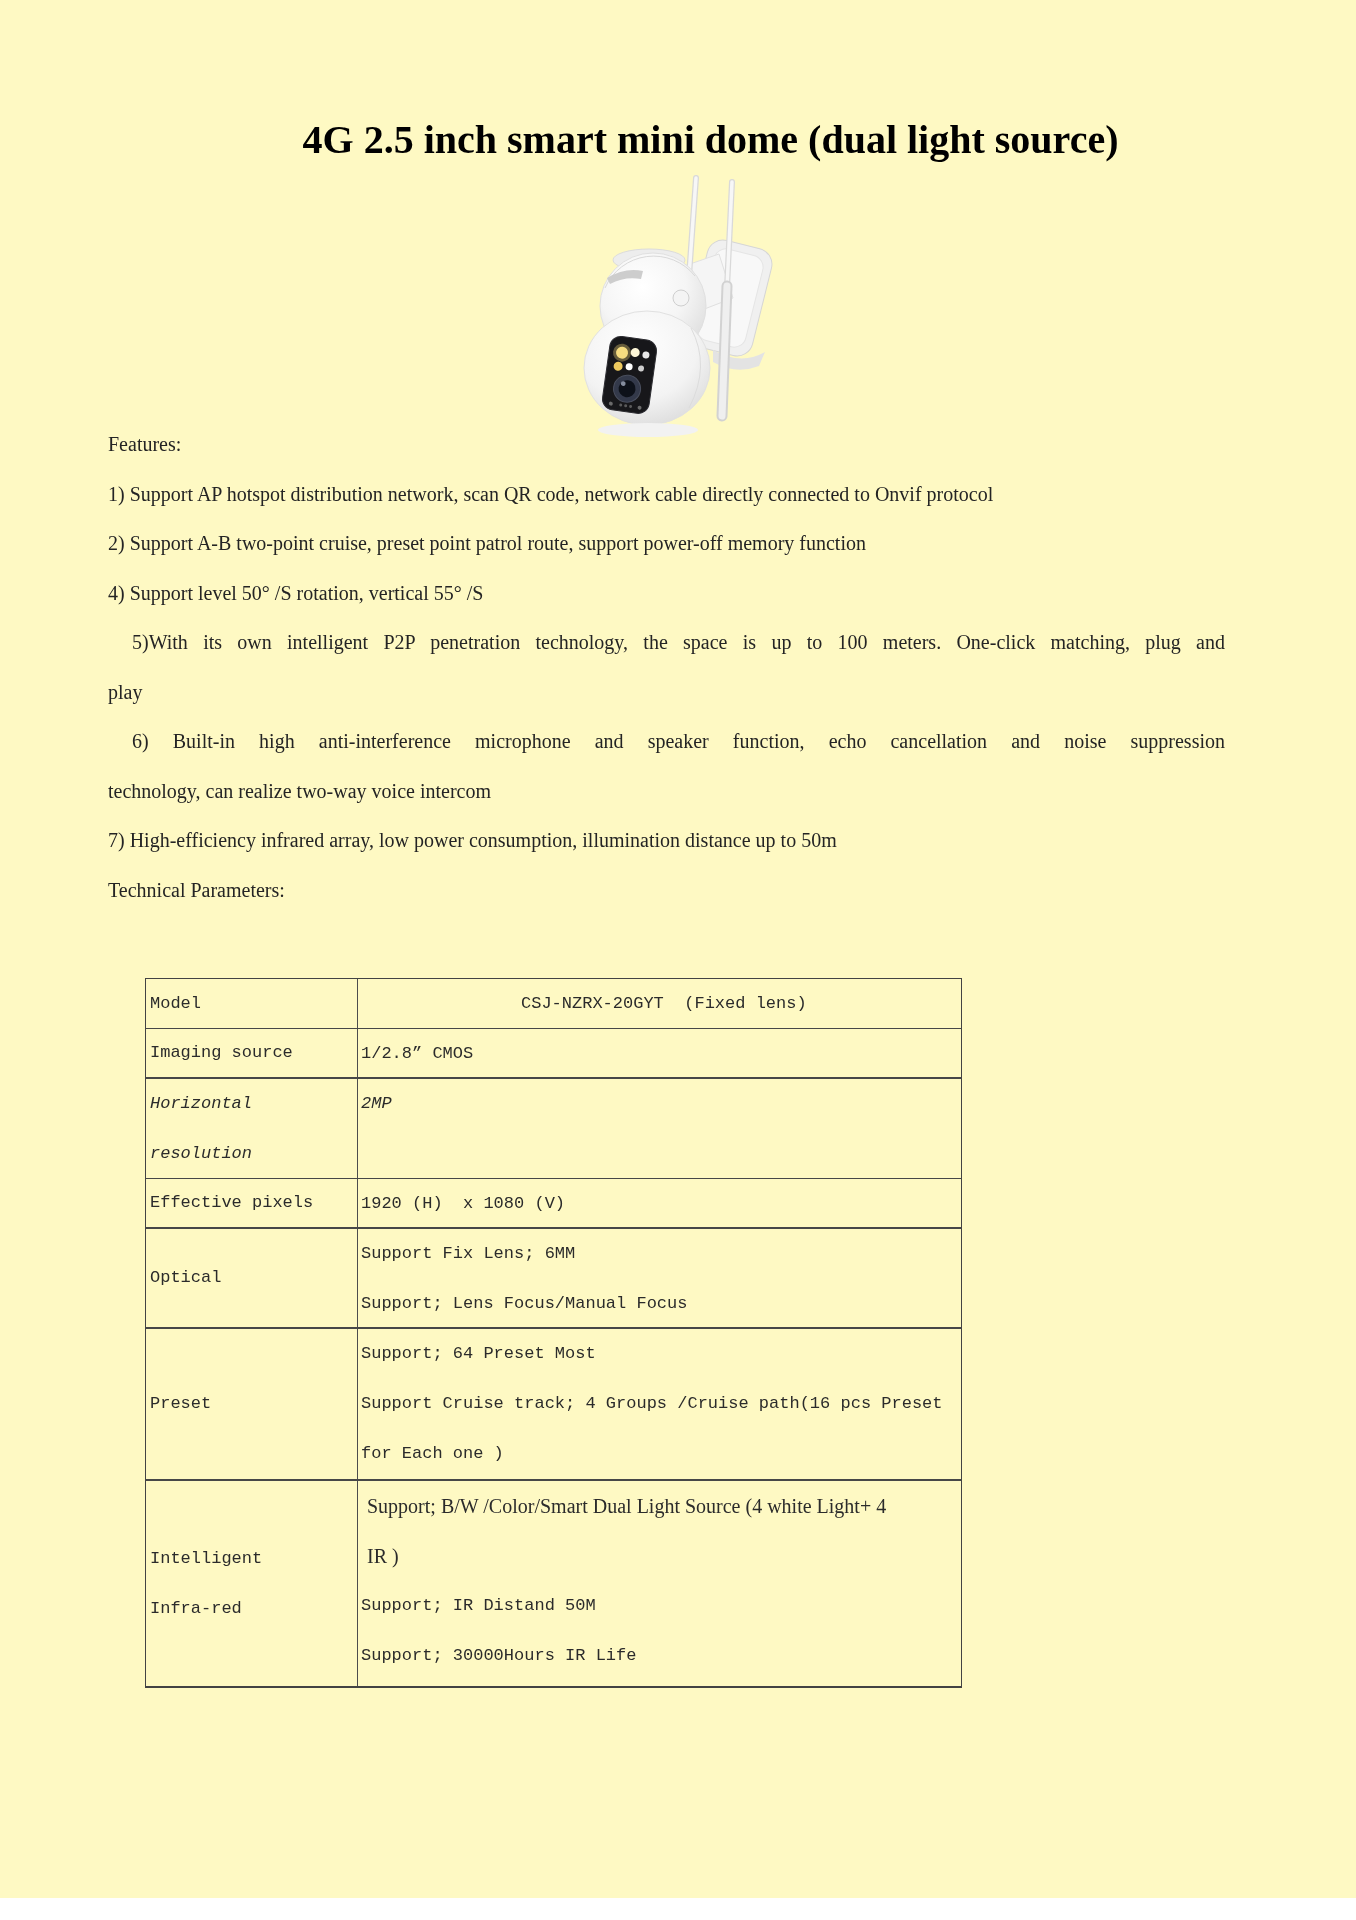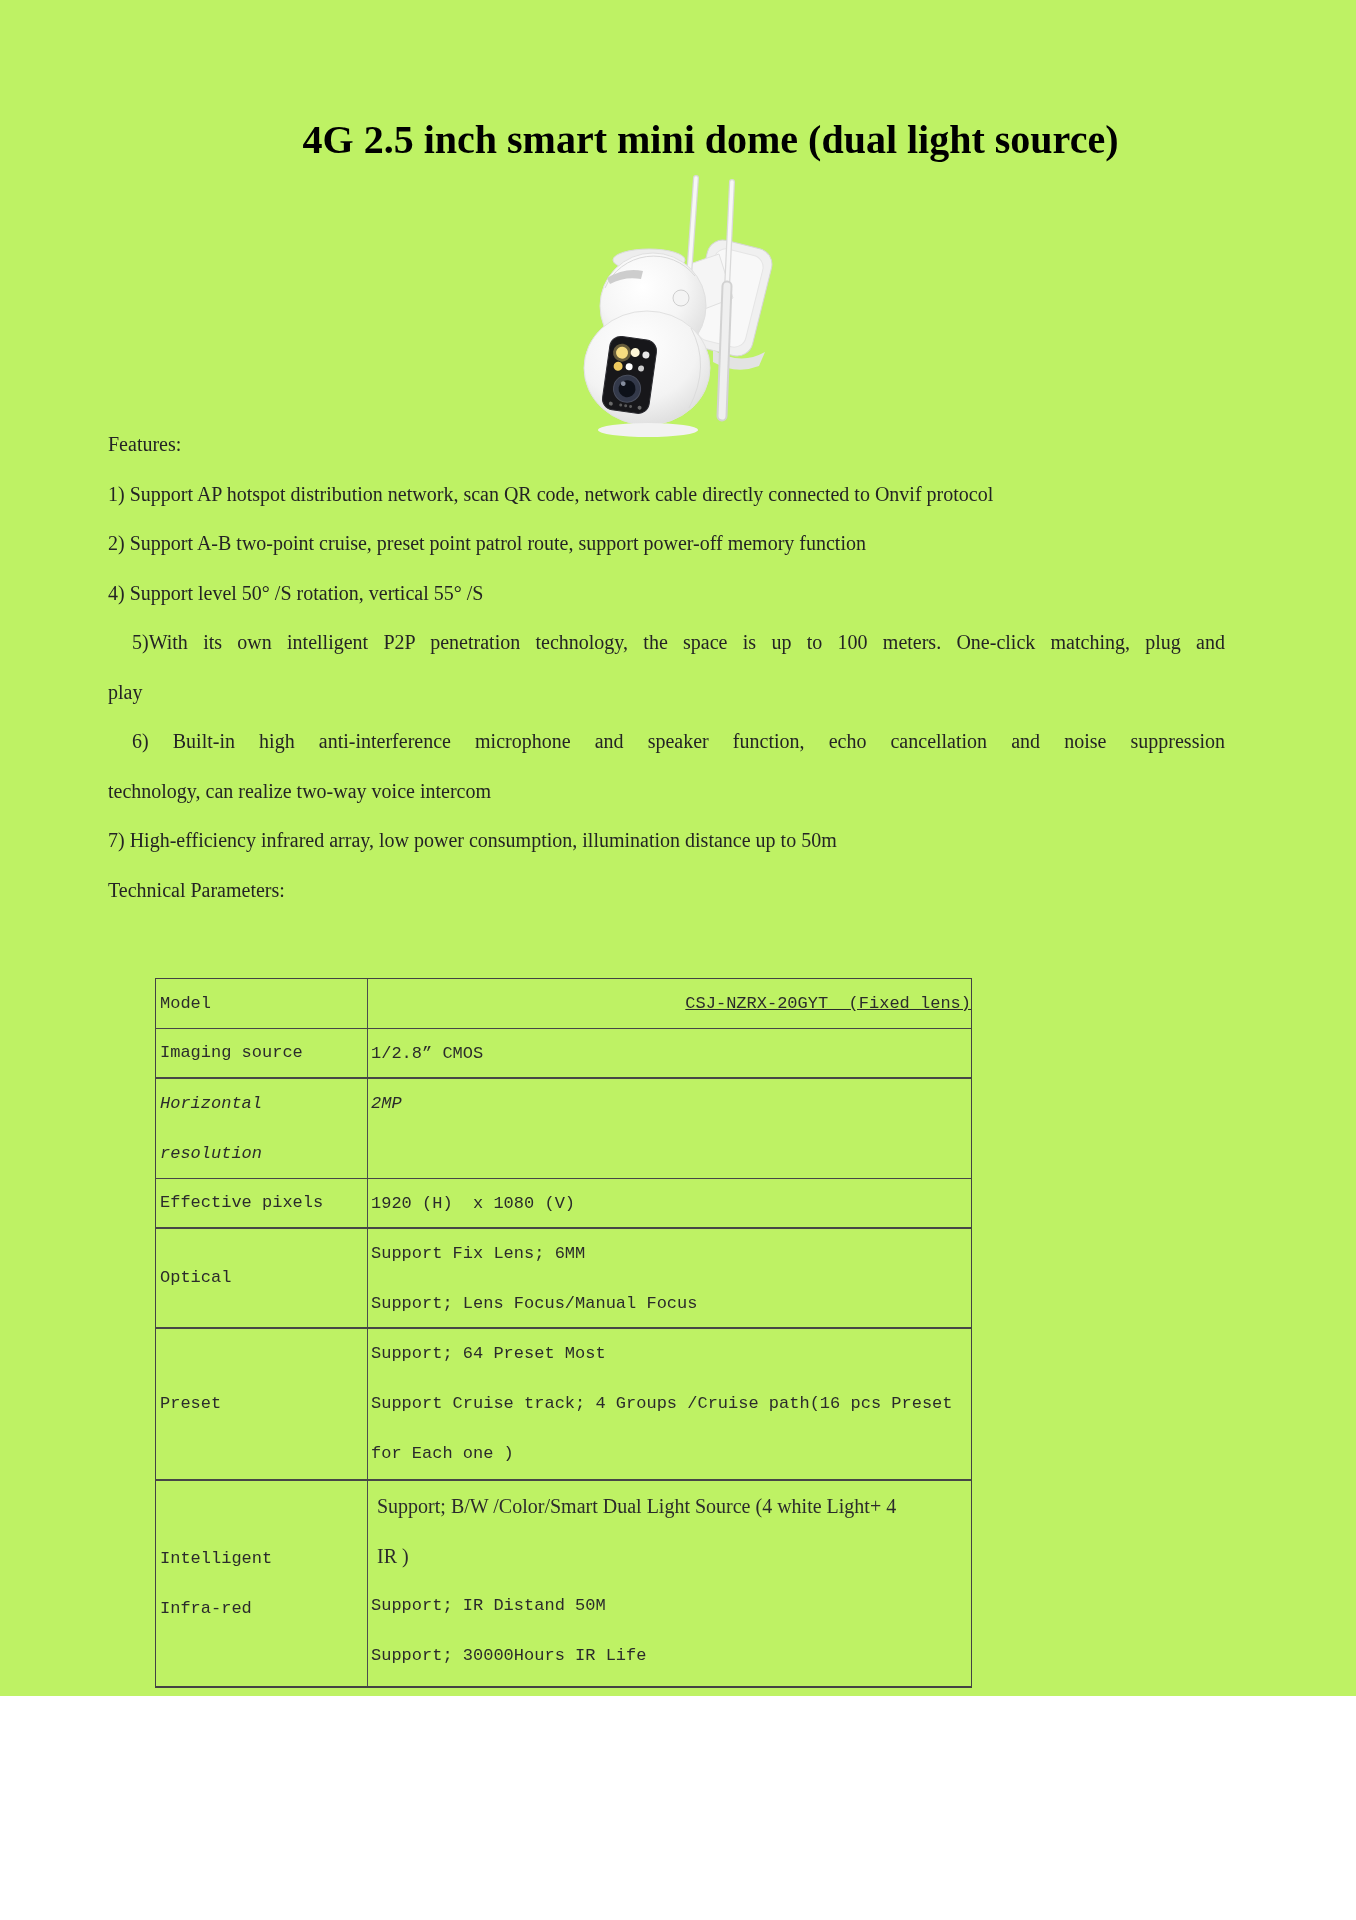--- a/index.html
+++ b/index.html
@@ -1,43 +1,43 @@
 <!DOCTYPE html>
 <html><head>
 <meta charset="utf-8">
 <style>
   html,body{margin:0;padding:0;background:#ffffff;}
-  #page{position:relative;width:1356px;height:1696px;background:#bef264;overflow:hidden;
+  #page{position:relative;width:1356px;height:1898px;background:#fef9c3;overflow:hidden;
         font-family:"Liberation Serif",serif;color:#1f1f1f;}
 
   
   .doc-title{position:absolute;left:120px;top:104px;width:1117px;padding-left:64px;box-sizing:border-box;
              text-align:center;font-size:40px;font-weight:bold;line-height:72px;color:#000;
              font-family:"Liberation Serif",serif;white-space:nowrap;}
 
   
   .photo-wrap{position:absolute;left:545px;top:148px;width:300px;height:300px;}
 
   
   .body-block{position:absolute;left:108px;top:420px;width:1117px;}
   .bline{height:49.5px;line-height:49.5px;font-size:20px;color:#242424;white-space:nowrap;}
   .bline.just{white-space:normal;text-align:justify;text-align-last:justify;margin-left:24px;}
 
   
-  .spec-table{position:absolute;left:155px;top:978px;width:817px;box-sizing:border-box;
+  .spec-table{position:absolute;left:145px;top:978px;width:817px;box-sizing:border-box;
               border:1px solid #434343;border-bottom-width:2px;}
   .trow{display:flex;border-bottom:1px solid #474747;box-sizing:border-box;}
   .trow:last-child{border-bottom:none;}
   .tlabel{width:212px;min-width:212px;border-right:1px solid #4d4d4d;box-sizing:border-box;
           display:flex;flex-direction:column;justify-content:center;padding-left:4px;}
   .tvalue{flex:1;padding-left:3px;overflow:hidden;}
   .tline{height:50px;line-height:50px;font-family:"Liberation Mono",monospace;font-size:17px;
          color:#2b2b2b;white-space:pre;}
   .tline.serif{font-family:"Liberation Serif",serif;font-size:20px;margin-left:6px;}
-  .tline.vcenter{text-align:right;padding-left:160px;text-decoration:underline;}
+  .tline.vcenter{text-align:left;padding-left:160px;}
 </style>
 </head>
 <body>
 
 <div id="page">
 
   <div class="doc-title">4G 2.5 inch smart mini dome (dual light source)</div>
 
   <div class="photo-wrap">
     <svg width="300" height="300" viewBox="0 0 300 300">

